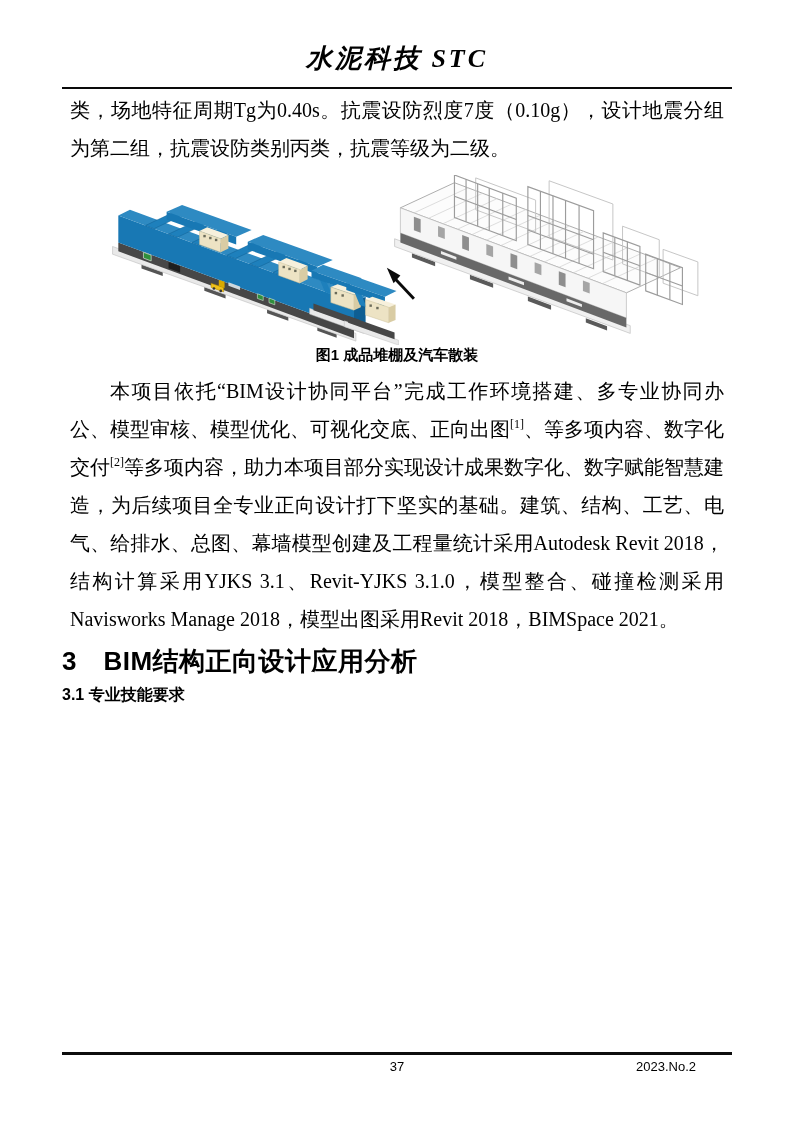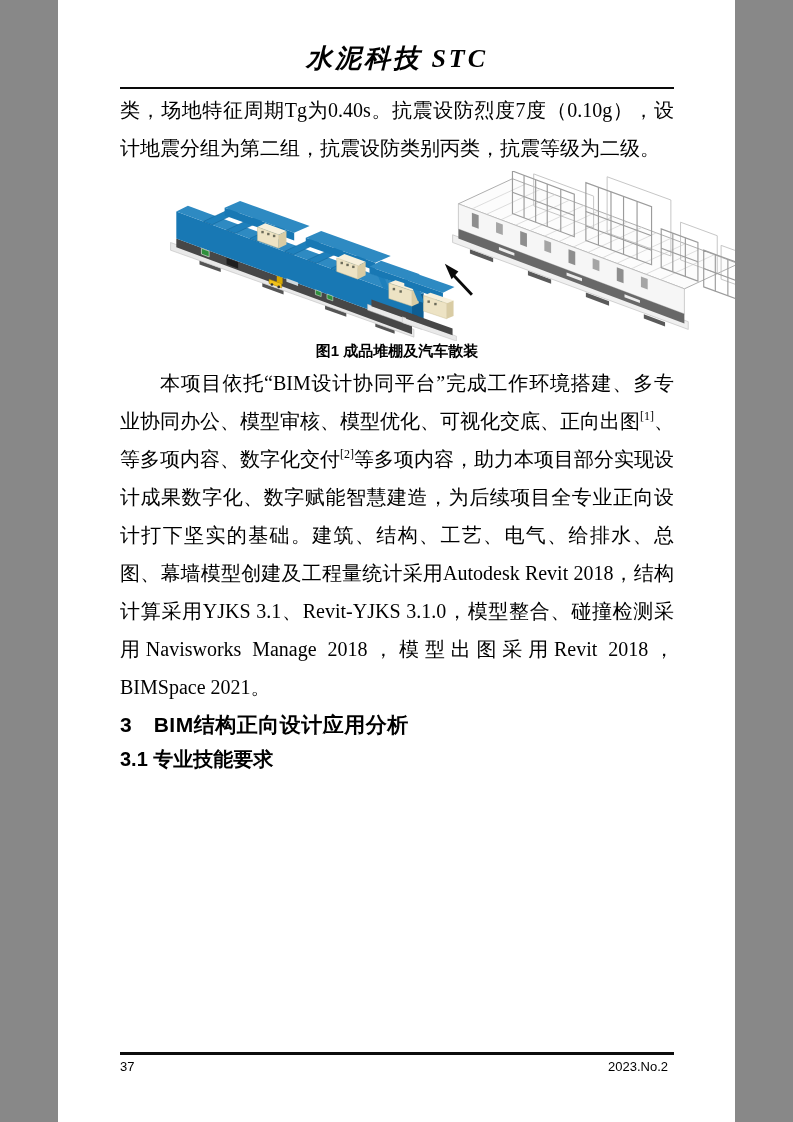--- a/index.html
+++ b/index.html
@@ -1,18 +1,18 @@
 <!DOCTYPE html>
 <html><head>
 <meta charset="utf-8">
 <style>
   html,body{margin:0;padding:0;background:#888;}
   .page{
     position:relative;
-    width:677px;height:1122px;
+    width:793px;height:1122px;
     margin:0 auto;
     background:#ffffff;
     color:#000;
     font-family:"Liberation Serif","DejaVu Serif",serif;
     overflow:hidden;
     box-sizing:border-box;
   }
   .content{
     position:absolute;
     left:62px;right:61px;top:0;
@@ -26,21 +26,21 @@
     font-style:italic;
     letter-spacing:3px;
     font-family:"Liberation Serif","DejaVu Serif",serif;
   }
   .header-rule{
     margin-top:11px;
     border-top:2.5px solid #0a0a0a;
     height:0;
   }
   p.body{
-    margin:0;
+    margin:8px;
     font-size:20px;
     line-height:38px;
     text-align:justify;
     text-justify:inter-ideograph;
   }
   p.body.first{margin-top:2px;}
   p.indent{text-indent:2em;}
   p.body sup{
     font-size:12px;
     line-height:0;
@@ -58,29 +58,29 @@
   figcaption{
     text-align:center;
     font-family:"Liberation Sans","DejaVu Sans",sans-serif;
     font-weight:700;
     font-size:15px;
     line-height:19px;
   }
   h2.sec{
     margin:4px 0 0 0;
     font-family:"Liberation Sans","DejaVu Sans",sans-serif;
-    font-size:21px;
+    font-size:26px;
     line-height:30px;
     font-weight:700;
     letter-spacing:0.5px;
   }
   h3.subsec{
     margin:4px 0 2px 0;
     font-family:"Liberation Sans","DejaVu Sans",sans-serif;
-    font-size:20px;
+    font-size:16px;
     line-height:30px;
     font-weight:700;
   }
   .para2{margin-top:6px;}
   .footer{
     position:absolute;
     left:62px;right:61px;top:1052px;
   }
   .footer-rule{
     border-top:3px solid #0d0d0d;
@@ -89,24 +89,24 @@
   .footer-row{
     position:relative;
     height:20px;
     font-family:"Liberation Sans","DejaVu Sans",sans-serif;
     font-size:13px;
     line-height:20px;
     margin-top:2px;
   }
   .page-number{
     position:absolute;left:0;right:0;
-    text-align:left;
+    text-align:center;
   }
   .issue-number{
-    position:absolute;right:6px;top:0;
+    position:absolute;right:36px;top:0;
   }
 </style>
 </head>
 <body>
 
 <div class="page">
   <div class="content">
 
     <div class="journal-title">水泥科技 STC</div>
     <div class="header-rule"></div>

